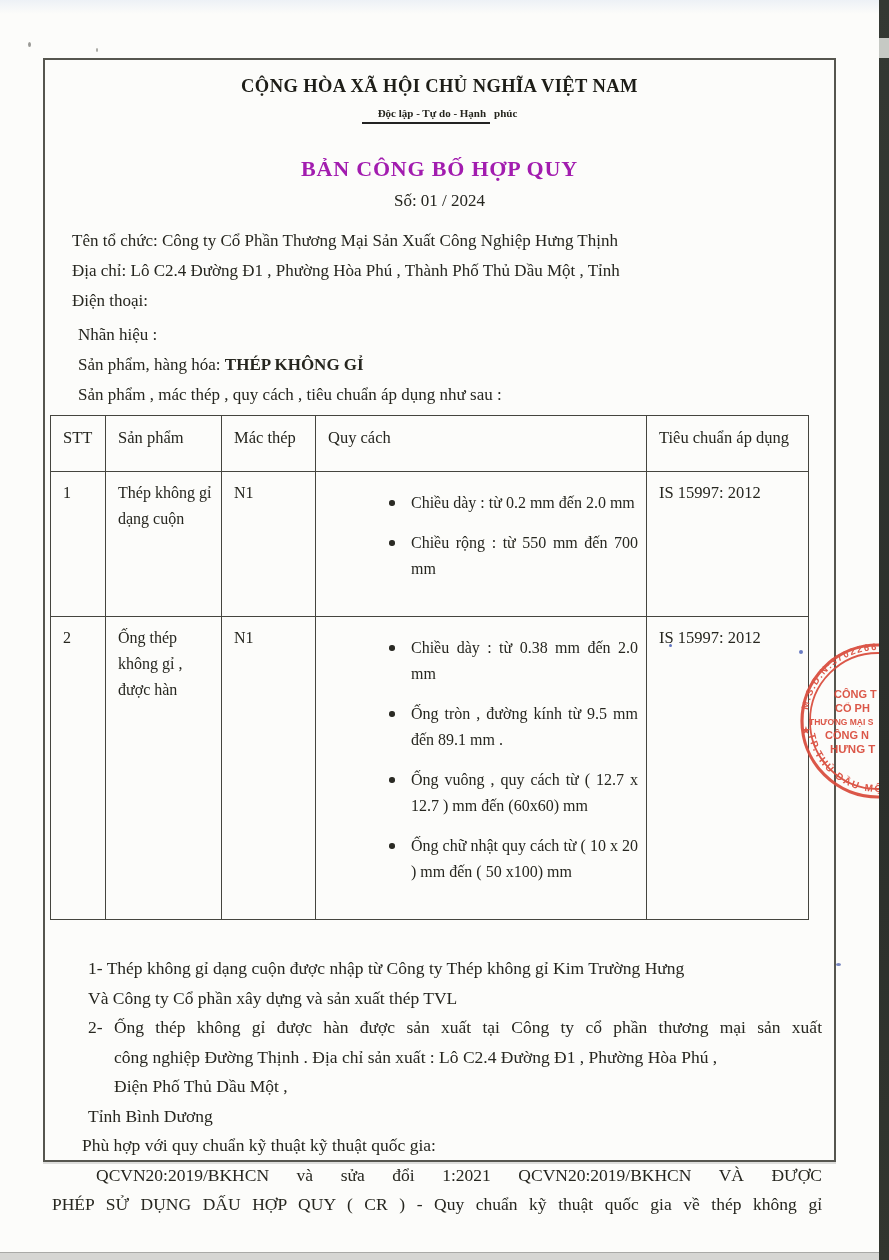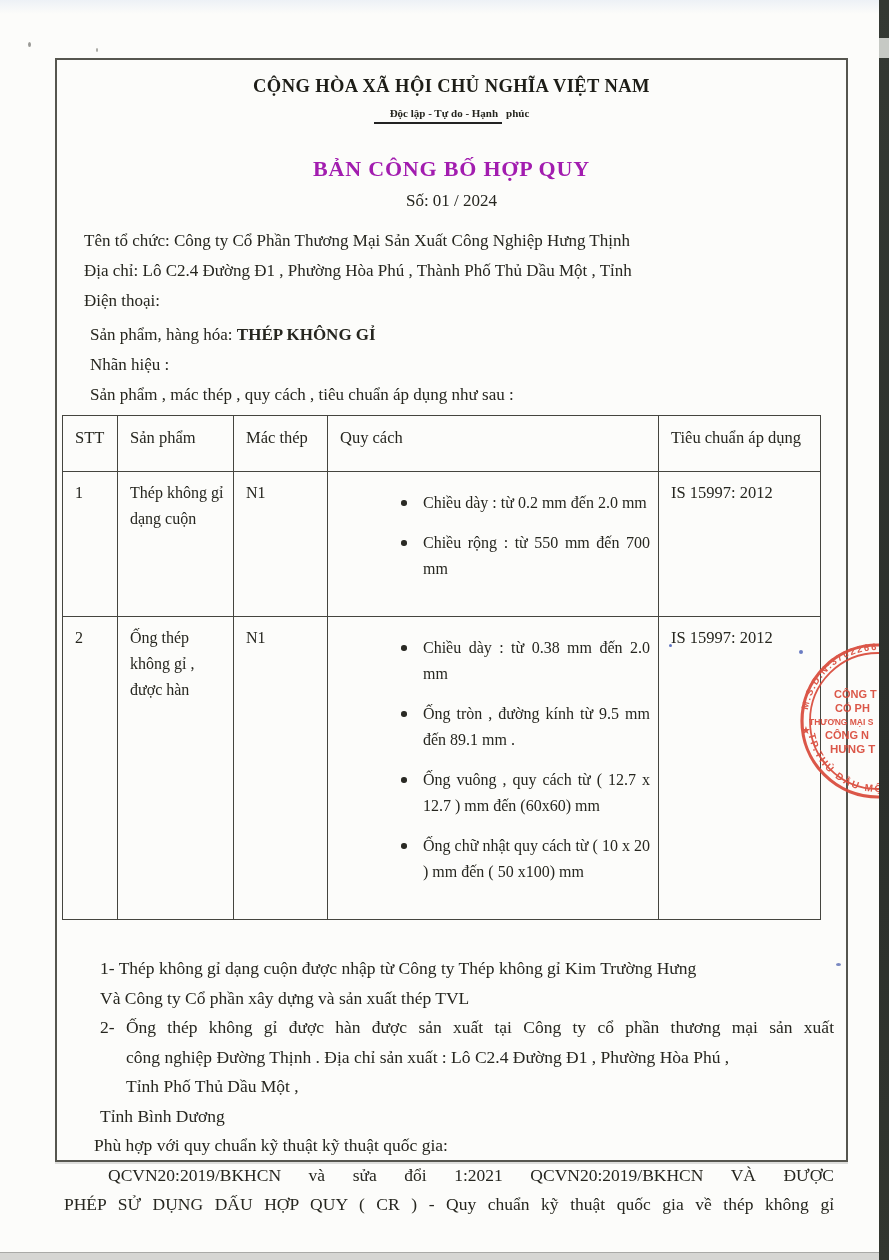--- a/index.html
+++ b/index.html
@@ -12,21 +12,21 @@
   .top-tint{position:absolute;top:0;left:0;right:10px;height:14px;
     background:linear-gradient(180deg,#edf1f6,rgba(255,255,255,0));}
   .edge-right{position:absolute;right:0;top:0;width:10px;height:1260px;
     background:linear-gradient(180deg,#343933 0%,#2b2f2b 60%,#32362f 100%);z-index:30;}
   .edge-notch{position:absolute;right:0;top:38px;width:10px;height:20px;background:#c6c9c4;z-index:31;}
   .edge-bottom{position:absolute;bottom:0;left:0;width:889px;height:7px;
     background:#d6d6d3;border-top:1px solid #a9a9a6;z-index:20;}
   .dust{position:absolute;border-radius:50%;}
 
   .border-box{
-    position:absolute;left:55px;top:58px;width:789px;height:1100px;
+    position:absolute;left:43px;top:58px;width:789px;height:1100px;
     border:2px solid #56564f; box-shadow:0 2px 0 rgba(0,0,0,.12);
   }
   .nat-header{margin:14px 10px 0;text-align:center;font-weight:bold;
     font-size:18.5px;line-height:24px;letter-spacing:.4px;color:#1d1d17;}
   .motto{margin-top:4px;text-align:center;font-weight:bold;font-size:11px;line-height:22px;}
   .motto .u{border-bottom:2px solid #222;padding:0 4px 3px 16px;}
   .motto .tail{padding-left:4px;}
   .doc-title{margin-top:32px;text-align:center;font-weight:bold;
     font-size:22px;letter-spacing:.8px;color:#a21caf;}
   .doc-number{margin-top:9px;text-align:center;font-size:17px;}
@@ -102,22 +102,22 @@
     <div class="doc-title">BẢN CÔNG BỐ HỢP QUY</div>
     <div class="doc-number">Số: 01 / 2024</div>
 
     <div class="info-block">
       <p>Tên tổ chức: Công ty Cổ Phần Thương Mại Sản Xuất Công Nghiệp Hưng Thịnh</p>
       <p>Địa chỉ: Lô C2.4 Đường Đ1 , Phường Hòa Phú , Thành Phố Thủ Dầu Một , Tỉnh</p>
       <p>Điện thoại:</p>
     </div>
 
     <div class="product-block">
+      <p>Nhãn hiệu :</p>
       <p><span>Sản phẩm, hàng hóa: </span><span class="bold">THÉP KHÔNG GỈ</span></p>
-      <p>Nhãn hiệu :</p>
       <p>Sản phẩm , mác thép , quy cách , tiêu chuẩn áp dụng như sau :</p>
     </div>
 
     <table class="spec">
       <colgroup>
         <col style="width:55px">
           <col style="width:116px">
           <col style="width:94px">
         <col style="width:331px">
           <col style="width:162px">
@@ -159,21 +159,21 @@
           <td class="c-tc">IS 15997: 2012</td>
         </tr>
       </tbody>
     </table>
 
     <div class="notes">
       <p>1-  Thép không gỉ dạng cuộn được nhập từ Công ty Thép không gỉ Kim Trường Hưng</p>
       <p>Và Công ty Cổ phần xây dựng và sản xuất thép TVL</p>
       <p class="j">2-  Ống thép không gỉ được hàn được sản xuất tại Công ty cổ phần thương mại sản xuất</p>
       <p class="ind">công nghiệp Đường Thịnh . Địa chỉ sản xuất : Lô C2.4 Đường Đ1 , Phường Hòa Phú ,</p>
-      <p class="ind">Tỉnh Phố Thủ Dầu Một ,</p>
+      <p class="ind">Điện Phố Thủ Dầu Một ,</p>
       <p>Tỉnh Bình Dương</p>
       <p class="out1">Phù hợp với quy chuẩn kỹ thuật kỹ thuật quốc gia:</p>
       <p class="j ind05">QCVN20:2019/BKHCN và sửa đổi 1:2021 QCVN20:2019/BKHCN VÀ ĐƯỢC</p>
       <p class="j out2">PHÉP SỬ DỤNG DẤU HỢP QUY ( CR ) -  Quy chuẩn kỹ thuật quốc gia về thép không gỉ</p>
     </div>
   </div>
 
   <div class="dust" style="left:28px;top:42px;width:3px;height:5px;background:#9a9a96;"></div>
   <div class="dust" style="left:96px;top:48px;width:2px;height:4px;background:#a5a5a0;"></div>
   <div class="dust" style="left:669px;top:644px;width:3px;height:3px;background:#3a52b0;opacity:.8;"></div>

